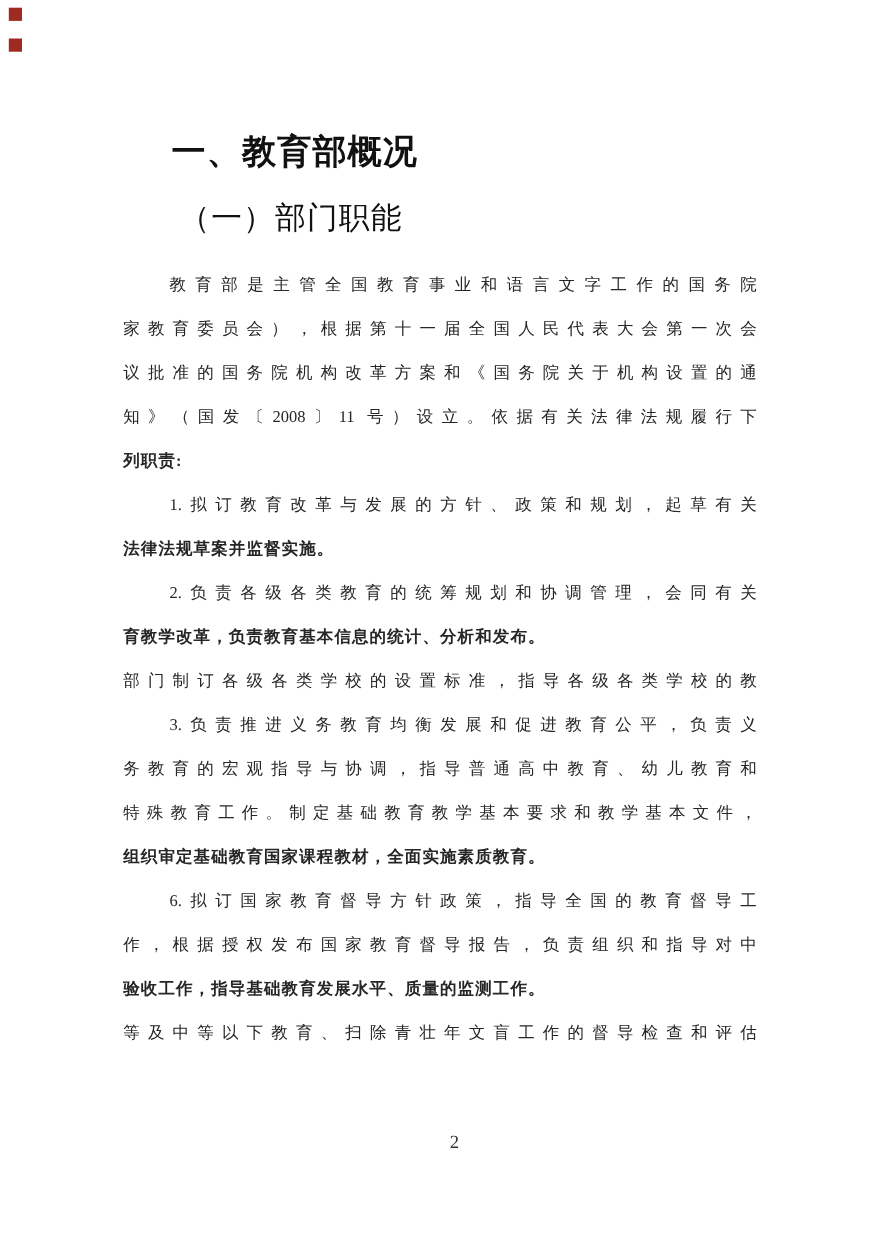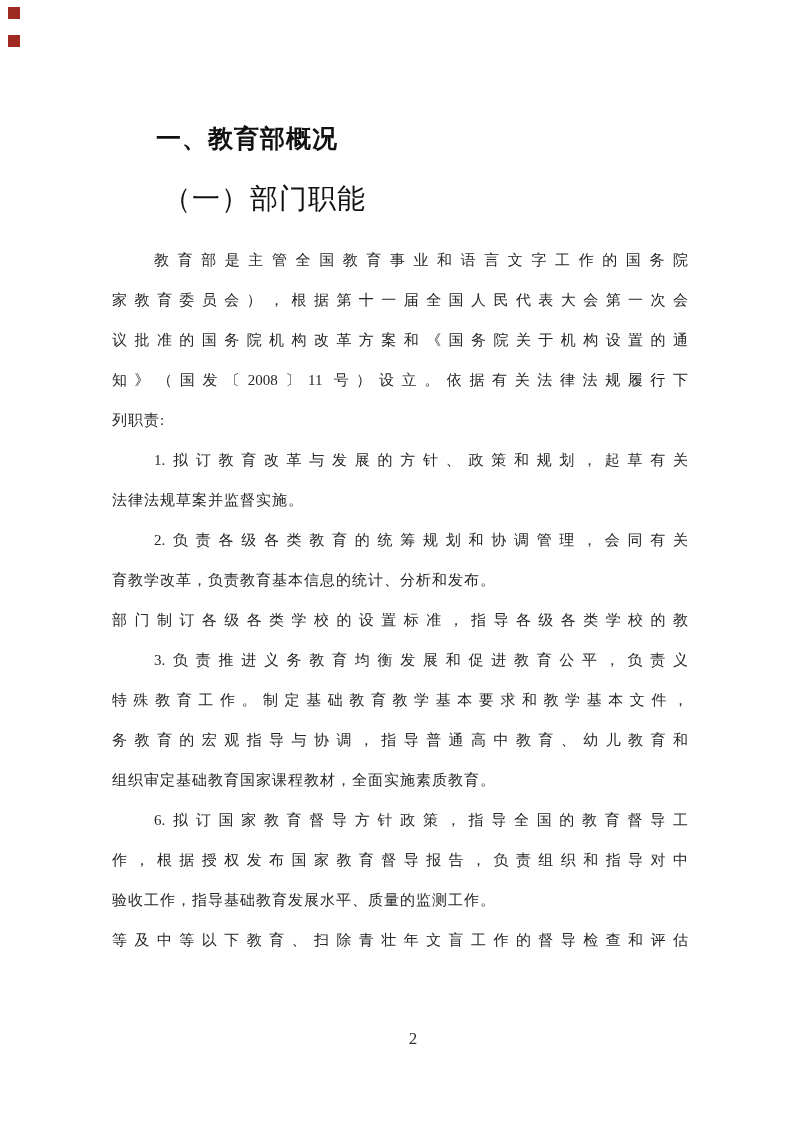--- a/index.html
+++ b/index.html
@@ -23,21 +23,21 @@
   }
   .mark-1 { top: 7px; }
   .mark-2 { top: 35px; }
   .heading {
     position: absolute;
     left: 156px;
     top: 121px;
     margin: 0;
     font-family: "Liberation Sans", "DejaVu Sans", sans-serif;
     font-weight: bold;
-    font-size: 25px;
+    font-size: 31px;
     line-height: 34px;
     color: var(--ink-strong);
     letter-spacing: 1px;
   }
   .subheading {
     position: absolute;
     left: 163px;
     top: 184px;
     margin: 0;
     font-family: "Liberation Serif", "DejaVu Serif", serif;
@@ -61,20 +61,21 @@
     text-align: justify;
     text-align-last: justify;
     text-justify: inter-character;
     overflow: visible;
   }
   .line.indent { padding-left: 42px; }
   .line.last {
     text-align: left;
     text-align-last: left;
     letter-spacing: 1px;
+    font-weight: bold;
   }
   .pagenum {
     position: absolute;
     left: 413px;
     top: 1029px;
     transform: translateX(-50%);
     font-size: 17px;
     line-height: 20px;
     color: #333333;
   }
@@ -99,22 +100,22 @@
     <div class="line last">列职责:</div>
 
     <div class="line indent">1.拟订教育改革与发展的方针、政策和规划，起草有关</div>
     <div class="line last">法律法规草案并监督实施。</div>
 
     <div class="line indent">2.负责各级各类教育的统筹规划和协调管理，会同有关</div>
     <div class="line last">育教学改革，负责教育基本信息的统计、分析和发布。</div>
     <div class="line">部门制订各级各类学校的设置标准，指导各级各类学校的教</div>
 
     <div class="line indent">3.负责推进义务教育均衡发展和促进教育公平，负责义</div>
+    <div class="line">务教育的宏观指导与协调，指导普通高中教育、幼儿教育和</div>
     <div class="line">特殊教育工作。制定基础教育教学基本要求和教学基本文件，</div>
-    <div class="line">务教育的宏观指导与协调，指导普通高中教育、幼儿教育和</div>
     <div class="line last">组织审定基础教育国家课程教材，全面实施素质教育。</div>
 
     <div class="line indent">6.拟订国家教育督导方针政策，指导全国的教育督导工</div>
     <div class="line">作，根据授权发布国家教育督导报告，负责组织和指导对中</div>
     <div class="line last">验收工作，指导基础教育发展水平、质量的监测工作。</div>
     <div class="line">等及中等以下教育、扫除青壮年文盲工作的督导检查和评估</div>
   </div>
 
   <div class="pagenum">2</div>
 

